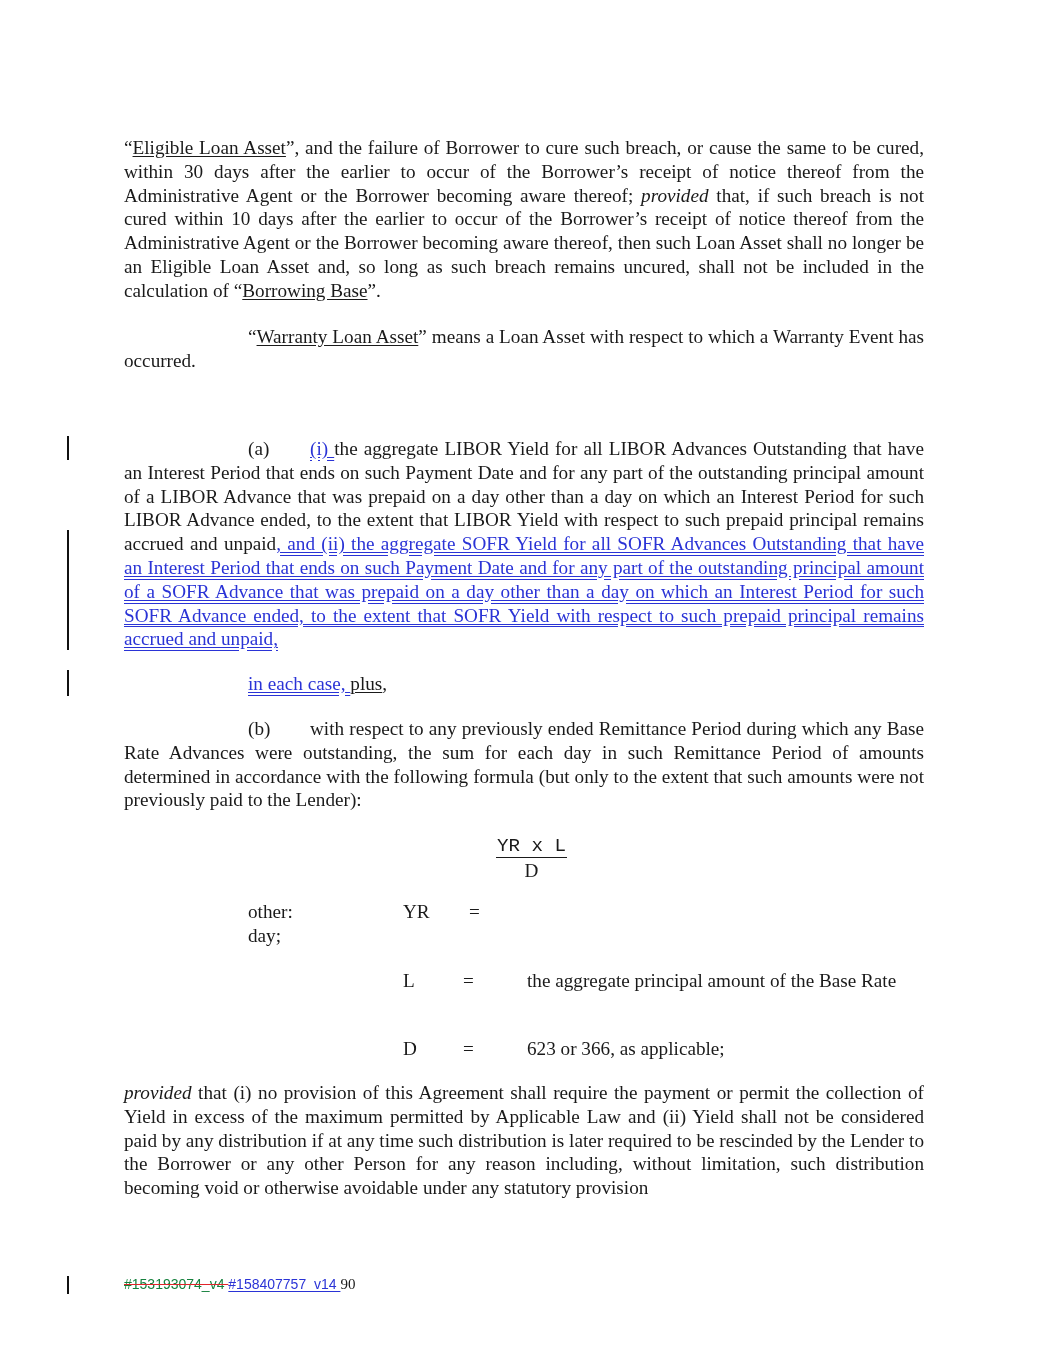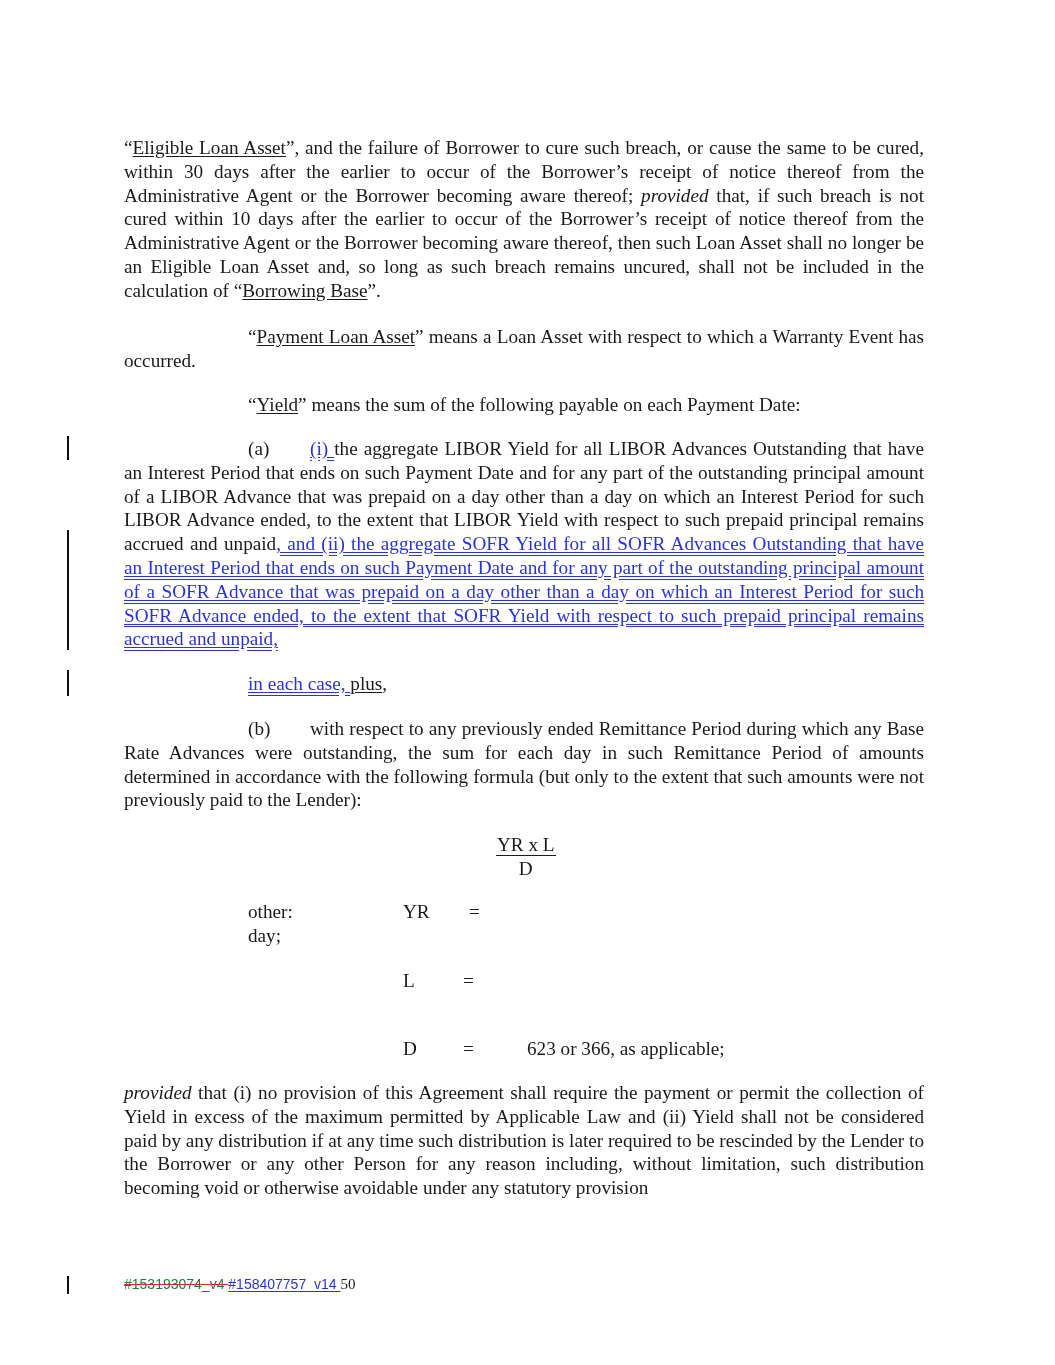--- a/index.html
+++ b/index.html
@@ -18,64 +18,64 @@
     text-decoration: underline double;
     text-decoration-color: #2a33d6;
     text-underline-offset: 2px;
   }
   .del { color: #15803d; text-decoration: line-through; text-decoration-color: #e2252a; }
   .ital { font-style: italic; }
   .indent { display: inline-block; width: 124px; }
   .tab-a { display: inline-block; width: 62px; }
   .bar { position: absolute; left: 67px; width: 2px; background: #111; }
   .frac { position: absolute; left: 496px; top: 821px; text-align: center; line-height: 23.8px; }
-  .frac .num { border-bottom: 1.3px solid #1a1a1a; padding: 0 1px; }
+  .frac .num { border-bottom: 1.3px solid #1a1a1a; padding: 0 1px; font-family: Liberation Mono, monospace; }
   .frac .den { display: block; }
   .cell { position: absolute; line-height: 23.8px; }
   .footer { position: absolute; left: 124px; top: 1264px; font-size: 14px; font-family: "Liberation Sans", sans-serif; }
   .footer .pg { font-family: "Liberation Serif", serif; font-size: 15px; color: #1a1a1a; }
   .footer .ins { text-decoration: underline; }
 </style>
 </head>
 <body>
 
 <div class="page">
 
   <p class="p" style="top:124px;"><span>“</span><span class="u">Eligible Loan Asset</span><span>”, and the failure of Borrower to cure such breach, or cause the same to be cured, within 30 days after the earlier to occur of the Borrower’s receipt of notice thereof from the Administrative Agent or the Borrower becoming aware thereof; </span><span class="ital">provided</span><span> that, if such breach is not cured within 10 days after the earlier to occur of the Borrower’s receipt of notice thereof from the Administrative Agent or the Borrower becoming aware thereof, then such Loan Asset shall no longer be an Eligible Loan Asset and, so long as such breach remains uncured, shall not be included in the calculation of “</span><span class="u">Borrowing Base</span><span>”.</span></p>
 
-  <p class="p" style="top:313px;"><span class="indent"></span><span>“</span><span class="u">Payment Loan Asset</span><span>” means a Loan Asset with respect to which a Warranty Event has occurred.</span></p>
+  <p class="p" style="top:313px;"><span class="indent"></span><span>“</span><span class="u">Warranty Loan Asset</span><span>” means a Loan Asset with respect to which a Warranty Event has occurred.</span></p>
 
-  <p class="p" style="top:381px;"><span class="indent"></span><span>“</span><span class="u">Yield</span><span>” means the sum of the following payable on each Payment Date:</span></p>
 
   <p class="p" style="top:425px;"><span class="indent"></span><span class="tab-a">(a)</span><span class="ins">(i) </span><span>the aggregate LIBOR Yield for all LIBOR Advances Outstanding that have an Interest Period that ends on such Payment Date and for any part of the outstanding principal amount of a LIBOR Advance that was prepaid on a day other than a day on which an Interest Period for such LIBOR Advance ended, to the extent that LIBOR Yield with respect to such prepaid principal remains accrued and unpaid</span><span class="ins">, and (ii) the aggregate SOFR Yield for all SOFR Advances Outstanding that have an Interest Period that ends on such Payment Date and for any part of the outstanding principal amount of a SOFR Advance that was prepaid on a day other than a day on which an Interest Period for such SOFR Advance ended, to the extent that SOFR Yield with respect to such prepaid principal remains accrued and unpaid,</span></p>
 
   <p class="p" style="top:660px;"><span class="indent"></span><span class="ins">in each case, </span><span class="u">plus</span><span>,</span></p>
 
   <p class="p" style="top:705px;"><span class="indent"></span><span class="tab-a">(b)</span><span>with respect to any previously ended Remittance Period during which any Base Rate Advances were outstanding, the sum for each day in such Remittance Period of amounts determined in accordance with the following formula (but only to the extent that such amounts were not previously paid to the Lender):</span></p>
 
   <div class="frac">
     <span class="num">YR x L</span>
     <span class="den">D</span>
   </div>
 
   <div class="cell" style="left:248px; top:888px;">other:</div>
   <div class="cell" style="left:248px; top:912px;">day;</div>
 
   <div class="cell" style="left:403px; top:888px;">YR</div>
   <div class="cell" style="left:469px; top:888px;">=</div>
 
   <div class="cell" style="left:403px; top:957px;">L</div>
   <div class="cell" style="left:463px; top:957px;">=</div>
+  <div class="cell" style="left:527px; top:957px;">the aggregate principal amount of the Base Rate</div>
 
   <div class="cell" style="left:403px; top:1025px;">D</div>
   <div class="cell" style="left:463px; top:1025px;">=</div>
   <div class="cell" style="left:527px; top:1025px;">623 or 366, as applicable;</div>
 
   <p class="p" style="top:1069px;"><span class="ital">provided</span><span> that (i) no provision of this Agreement shall require the payment or permit the collection of Yield in excess of the maximum permitted by Applicable Law and (ii) Yield shall not be considered paid by any distribution if at any time such distribution is later required to be rescinded by the Lender to the Borrower or any other Person for any reason including, without limitation, such distribution becoming void or otherwise avoidable under any statutory provision</span></p>
 
   <div class="bar" style="top:424px; height:24px;"></div>
   <div class="bar" style="top:518px; height:120px;"></div>
   <div class="bar" style="top:658px; height:26px;"></div>
   <div class="bar" style="top:1264px; height:18px;"></div>
 
-  <div class="footer"><span class="del">#153193074_v4 </span><span class="ins">#158407757_v14 </span><span class="pg">50</span></div>
+  <div class="footer"><span class="del">#153193074_v4 </span><span class="ins">#158407757_v14 </span><span class="pg">90</span></div>
 
 </div>
 
 </body></html>

